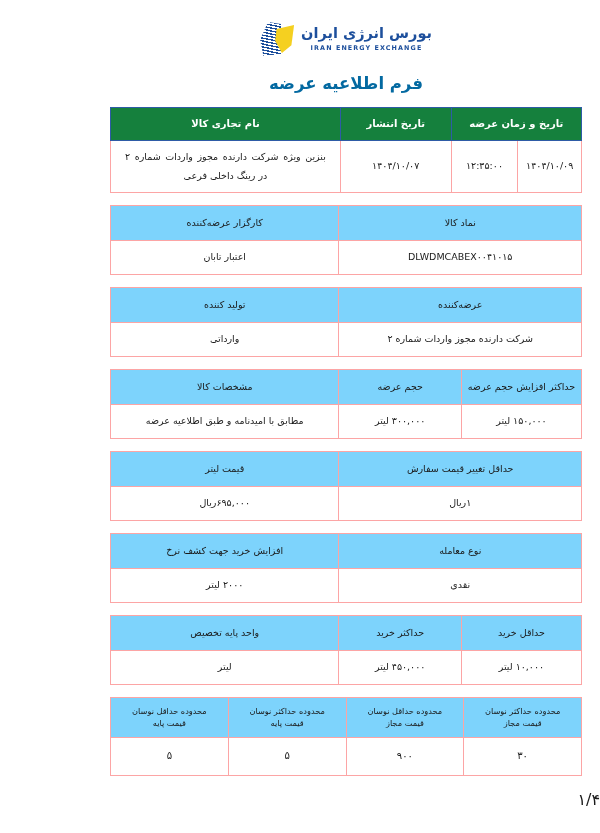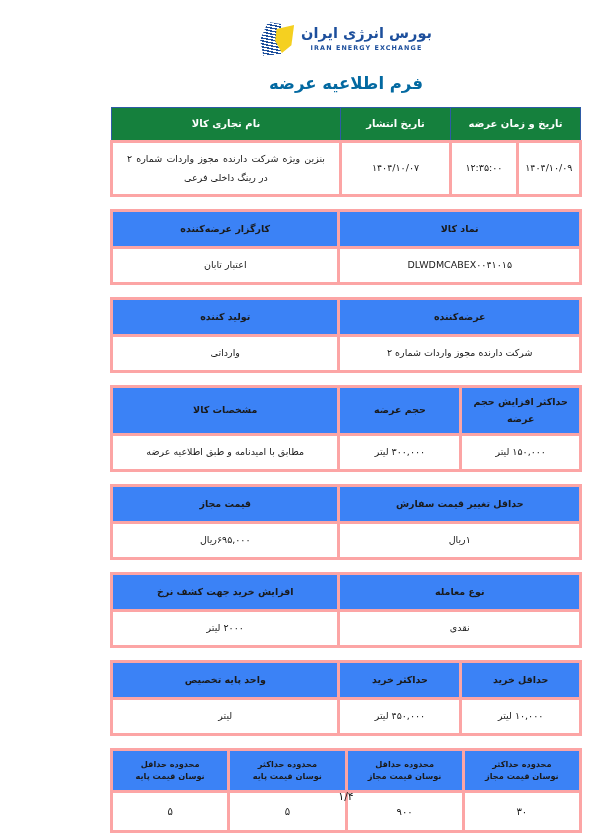--- a/index.html
+++ b/index.html
@@ -93,32 +93,32 @@
 
   
   table.t {
     width: 100%;
     border-collapse: collapse;
     table-layout: fixed;
     margin-bottom: 12px;
     background: #ffffff;
   }
   table.t th, table.t td {
-    border: 3px solid #fca5a5;
+    border: 1px solid #fca5a5;
     text-align: center;
     vertical-align: middle;
     font-size: 9.5px;
     font-weight: 400;
     padding: 6px 4px;
     line-height: 1.75;
     color: #1a1a1a;
   }
   table.t th {
-    background: #3b82f6;
-    font-weight: 700;
+    background: #7dd3fc;
+    font-weight: 400;
     height: 22px;
   }
   table.t td {
     height: 21px;
   }
 
   
   table.t-blue th {
     background: #15803d;
     color: #ffffff;
@@ -149,22 +149,22 @@
   table.t-quad td {
     font-size: 10px;
     padding: 8px 2px;
   }
 
   
   .footer-page {
     position: absolute;
     left: 0; right: 0;
     top: 790px;
-    text-align: center;
-    font-size: 11px;
+    text-align: right;
+    font-size: 16px;
     color: #1a1a1a;
   }
   .footer-faint {
     position: absolute;
     left: 520px;
     top: 820px;
     font-size: 11px;
     color: #e2e2e2;
     direction: ltr;
     text-align: right;
@@ -275,21 +275,21 @@
   </table>
 
   <table class="t">
     <colgroup>
         <col style="width:51.5%">
         <col style="width:48.5%">
       </colgroup>
     <thead>
       <tr>
         <th>حداقل تغییر قیمت سفارش</th>
-        <th>قیمت مجاز</th>
+        <th>قیمت لیتر</th>
       </tr>
     </thead>
     <tbody>
       <tr>
         <td>۱ریال</td>
         <td>۶۹۵,۰۰۰ریال</td>
       </tr>
     </tbody>
   </table>
 

